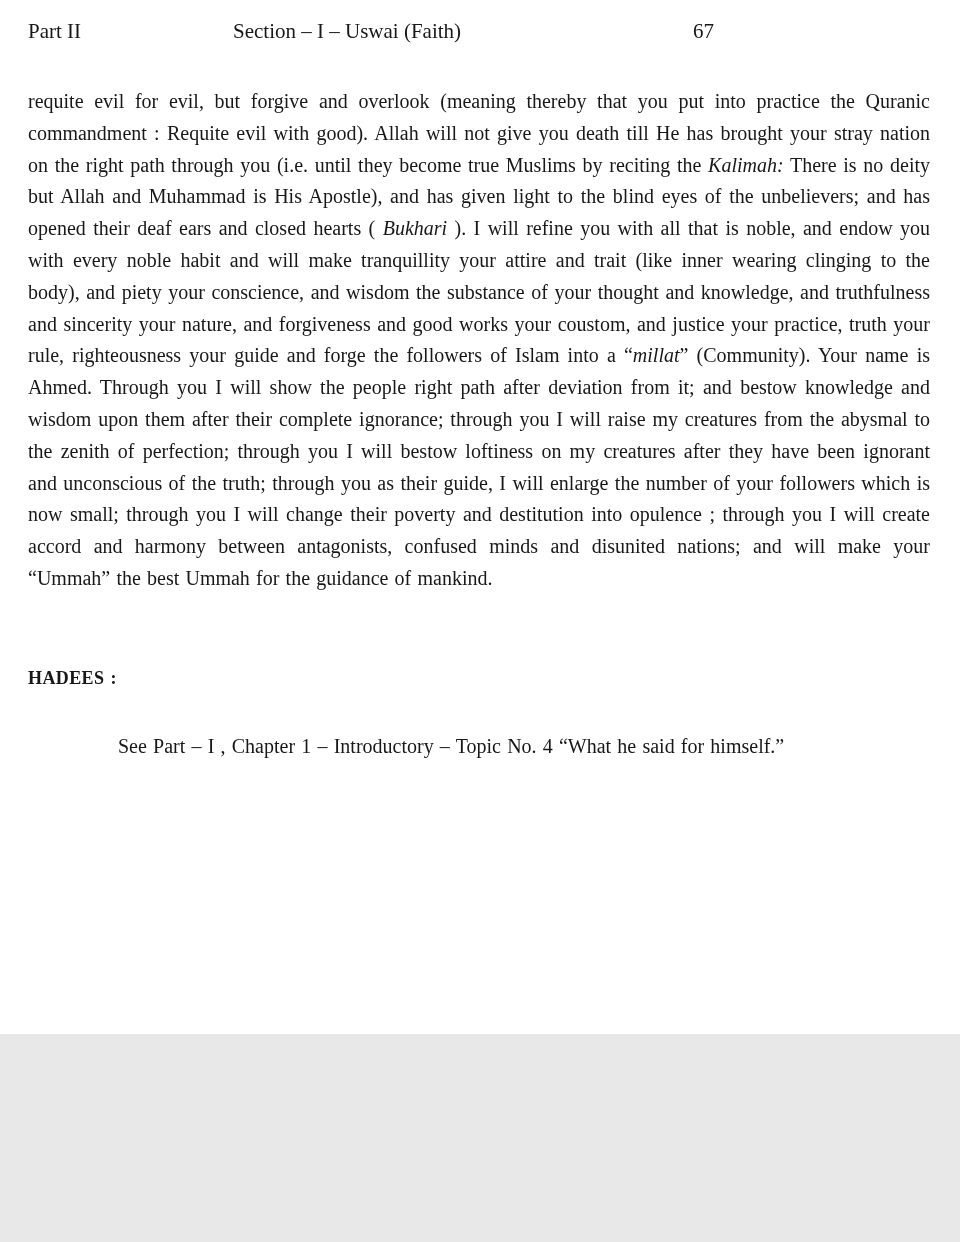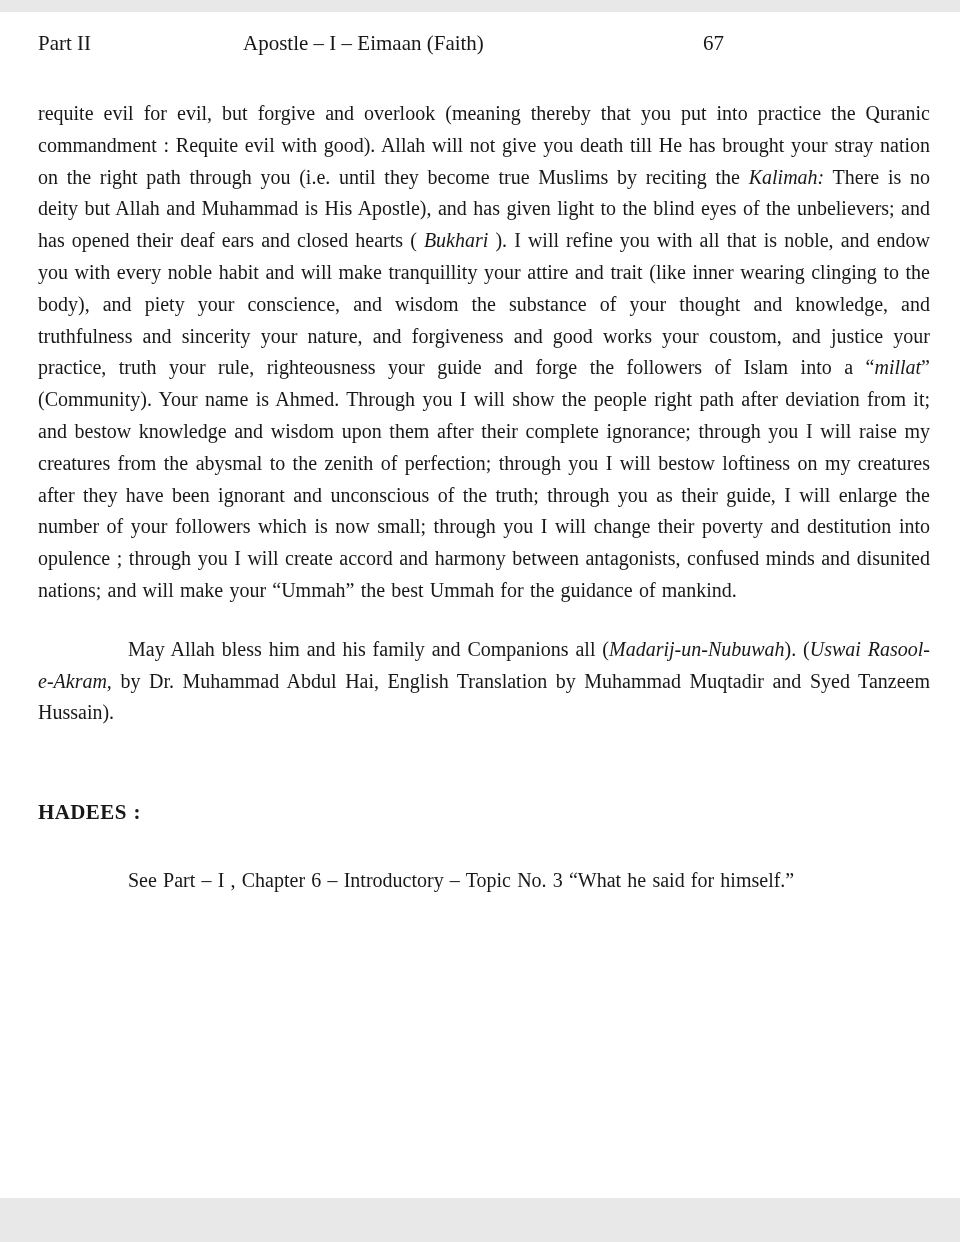--- a/index.html
+++ b/index.html
@@ -3,25 +3,25 @@
 <meta charset="utf-8">
 <style>
   html, body {
     margin: 0;
     padding: 0;
     background: #e8e8e8;
   }
   .page {
     position: relative;
     width: 960px;
-    height: 1186px;
-    margin: 12px auto;
+    height: 1034px;
+    margin: 0 auto;
     background: #ffffff;
     box-sizing: border-box;
-    padding: 16px 30px 0 38px;
+    padding: 16px 30px 0 28px;
     font-family: "Liberation Serif", "DejaVu Serif", serif;
     color: #181818;
     overflow: hidden;
   }
   .page-header {
     position: relative;
     height: 30px;
     font-size: 21px;
     line-height: 30px;
   }
@@ -44,44 +44,43 @@
   p.para-indent {
     text-indent: 90px;
   }
   p.para-attrib {
     margin-top: 27px;
   }
   em.run-italic {
   }
   h2.hadees {
     margin: 68px 0 0 0;
-    font-size: 21px;
+    font-size: 18px;
     font-weight: bold;
     letter-spacing: 0.4px;
   }
   p.para-ref {
     margin-top: 36px;
   }
 </style>
 </head>
 <body>
 
 <div class="page">
 
   <div class="page-header">
     <span class="hdr-part">Part II</span>
-    <span class="hdr-section">Apostle – I – Eimaan (Faith)</span>
+    <span class="hdr-section">Section – I – Uswai (Faith)</span>
     <span class="hdr-num">67</span>
   </div>
 
   <div class="body-text">
 
     <p class="para para-main"><span class="run">requite evil for evil, but forgive and overlook (meaning thereby that you put into practice the Quranic commandment : Requite evil with good). Allah will not give you death till He has brought your stray nation on the right path through you (i.e. until they become true Muslims by reciting the </span><em class="run-italic">Kalimah:</em><span class="run"> There is no deity but Allah and Muhammad is His Apostle), and has given light to the blind eyes of the unbelievers; and has opened their deaf ears and closed hearts ( </span><em class="run-italic">Bukhari</em><span class="run"> ). I will refine you with all that is noble, and endow you with every noble habit and will make tranquillity your attire and trait (like inner wearing clinging to the body), and piety your conscience, and wisdom the substance of your thought and knowledge, and truthfulness and sincerity your nature, and forgiveness and good works your coustom, and justice your practice, truth your rule, righteousness your guide and forge the followers of Islam into a “</span><em class="run-italic">millat</em><span class="run">” (Community). Your name is Ahmed. Through you I will show the people right path after deviation from it; and bestow knowledge and wisdom upon them after their complete ignorance; through you I will raise my creatures from the abysmal to the zenith of perfection; through you I will bestow loftiness on my creatures after they have been ignorant and unconscious of the truth; through you as their guide, I will enlarge the number of your followers which is now small; through you I will change their poverty and destitution into opulence ; through you I will create accord and harmony between antagonists, confused minds and disunited nations; and will make your “Ummah” the best Ummah for the guidance of mankind.</span></p>
 
-    <p class="para para-indent para-attrib"><span class="run">May Allah bless him and his family and Companions all (</span><em class="run-italic">Madarij-un-Nubuwah</em><span class="run">). (</span><em class="run-italic">Uswai Rasool- e-Akram,</em><span class="run"> by Dr. Muhammad Abdul Hai, English Translation by Muhammad Muqtadir and Syed Tanzeem Hussain).</span></p>
 
     <h2 class="hadees">HADEES :</h2>
 
-    <p class="para para-indent para-ref"><span class="run">See Part – I , Chapter 6 – Introductory – Topic No. 3 “What he said for himself.”</span></p>
+    <p class="para para-indent para-ref"><span class="run">See Part – I , Chapter 1 – Introductory – Topic No. 4 “What he said for himself.”</span></p>
 
   </div>
 
 </div>
 
 </body></html>

